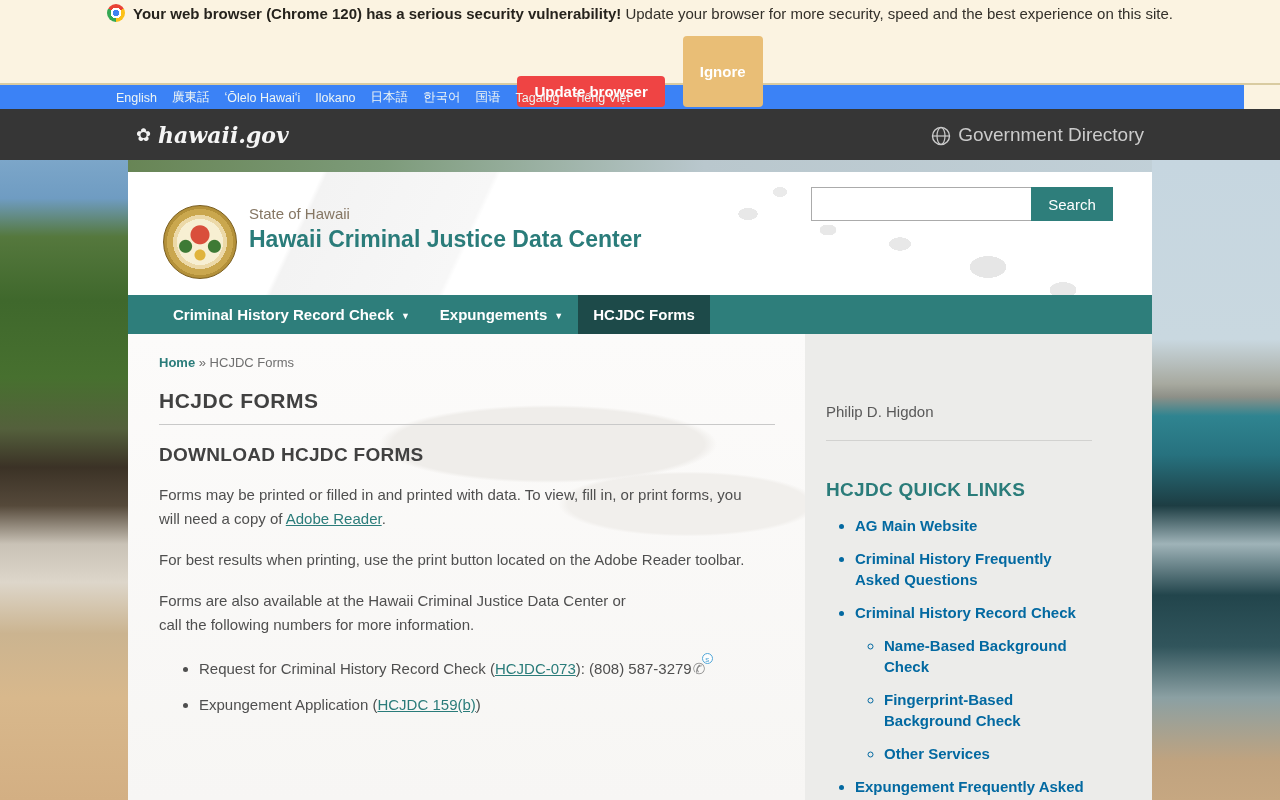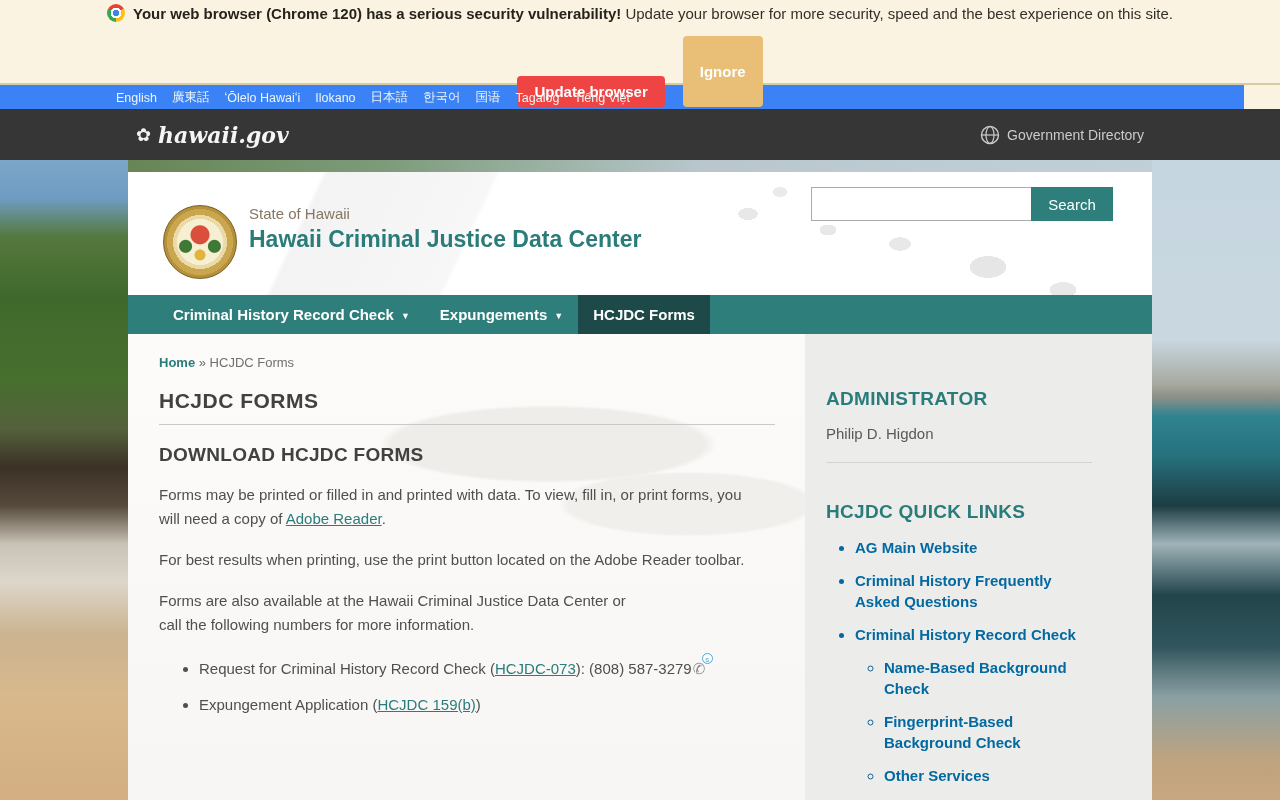--- a/index.html
+++ b/index.html
@@ -35,21 +35,21 @@
     display: flex; gap: 15px; align-items: center;
   }
   .lang-link { color: #eef5f4; font-size: 12.5px; text-decoration: none; cursor: pointer; white-space: nowrap; }
 
   
   .gov-bar { width: 1280px; height: 51px; background: #363636; }
   .gov-inner { width: 1024px; margin: 0 auto; height: 100%; display: flex; align-items: center; justify-content: space-between; padding: 0 8px; }
   .gov-logo { display: flex; align-items: center; gap: 7px; text-decoration: none; cursor: pointer; }
   .hibiscus { color: #f2f2f2; font-size: 18px; line-height: 1; }
   .gov-logo-text { color: #f5f5f5; font-family: "DejaVu Serif", serif; font-style: italic; font-weight: bold; font-size: 22px; }
-  .gov-dir { display: flex; align-items: center; gap: 7px; text-decoration: none; cursor: pointer; color: #cbcbcb; font-size: 14px; }
+  .gov-dir { display: flex; align-items: flex-end; gap: 7px; text-decoration: none; cursor: pointer; color: #cbcbcb; font-size: 19px; }
 
   
   .hero {
     position: relative; width: 1280px; height: 640px; overflow: hidden;
     background: linear-gradient(90deg, #5d7a43 0%, #7d9b7a 30%, #b9c7cd 55%, #c3d2da 100%);
   }
   .bg-left {
     position: absolute; left: 0; top: 0; width: 128px; height: 640px;
     background: linear-gradient(180deg,
       #7ca6c9 0%, #6f9cc2 6%, #55783d 12%, #3f682c 22%, #47702f 34%,
@@ -247,21 +247,20 @@
 
         <p><span>Forms are also available at the Hawaii Criminal Justice Data Center or</span><br><span>call the following numbers for more information.</span></p>
 
         <ul class="forms-list">
           <li><span>Request for Criminal History Record Check (</span><a class="text-link">HCJDC-073</a><span>): (808) 587-3279</span><span class="phone-icon"><span>✆</span><span class="s-badge">s</span></span></li>
           <li><span>Expungement Application (</span><a class="text-link">HCJDC 159(b)</a><span>)</span></li>
         </ul>
       </div>
 
       <aside class="sidebar">
-        <h2 class="sidebar-h">ADMINISTRATOR</h2>
         <div class="admin-name">Philip D. Higdon</div>
         <hr class="side-hr">
         <h2 class="sidebar-h quicklinks-h">HCJDC QUICK LINKS</h2>
         <ul class="quick-links">
             <li>AG Main Website</li>
             <li>Criminal History Frequently Asked Questions</li>
             <li>Criminal History Record Check<ul class="sub-links">
                 <li>Name-Based Background Check</li>
                 <li>Fingerprint-Based Background Check</li>
                 <li>Other Services</li>

